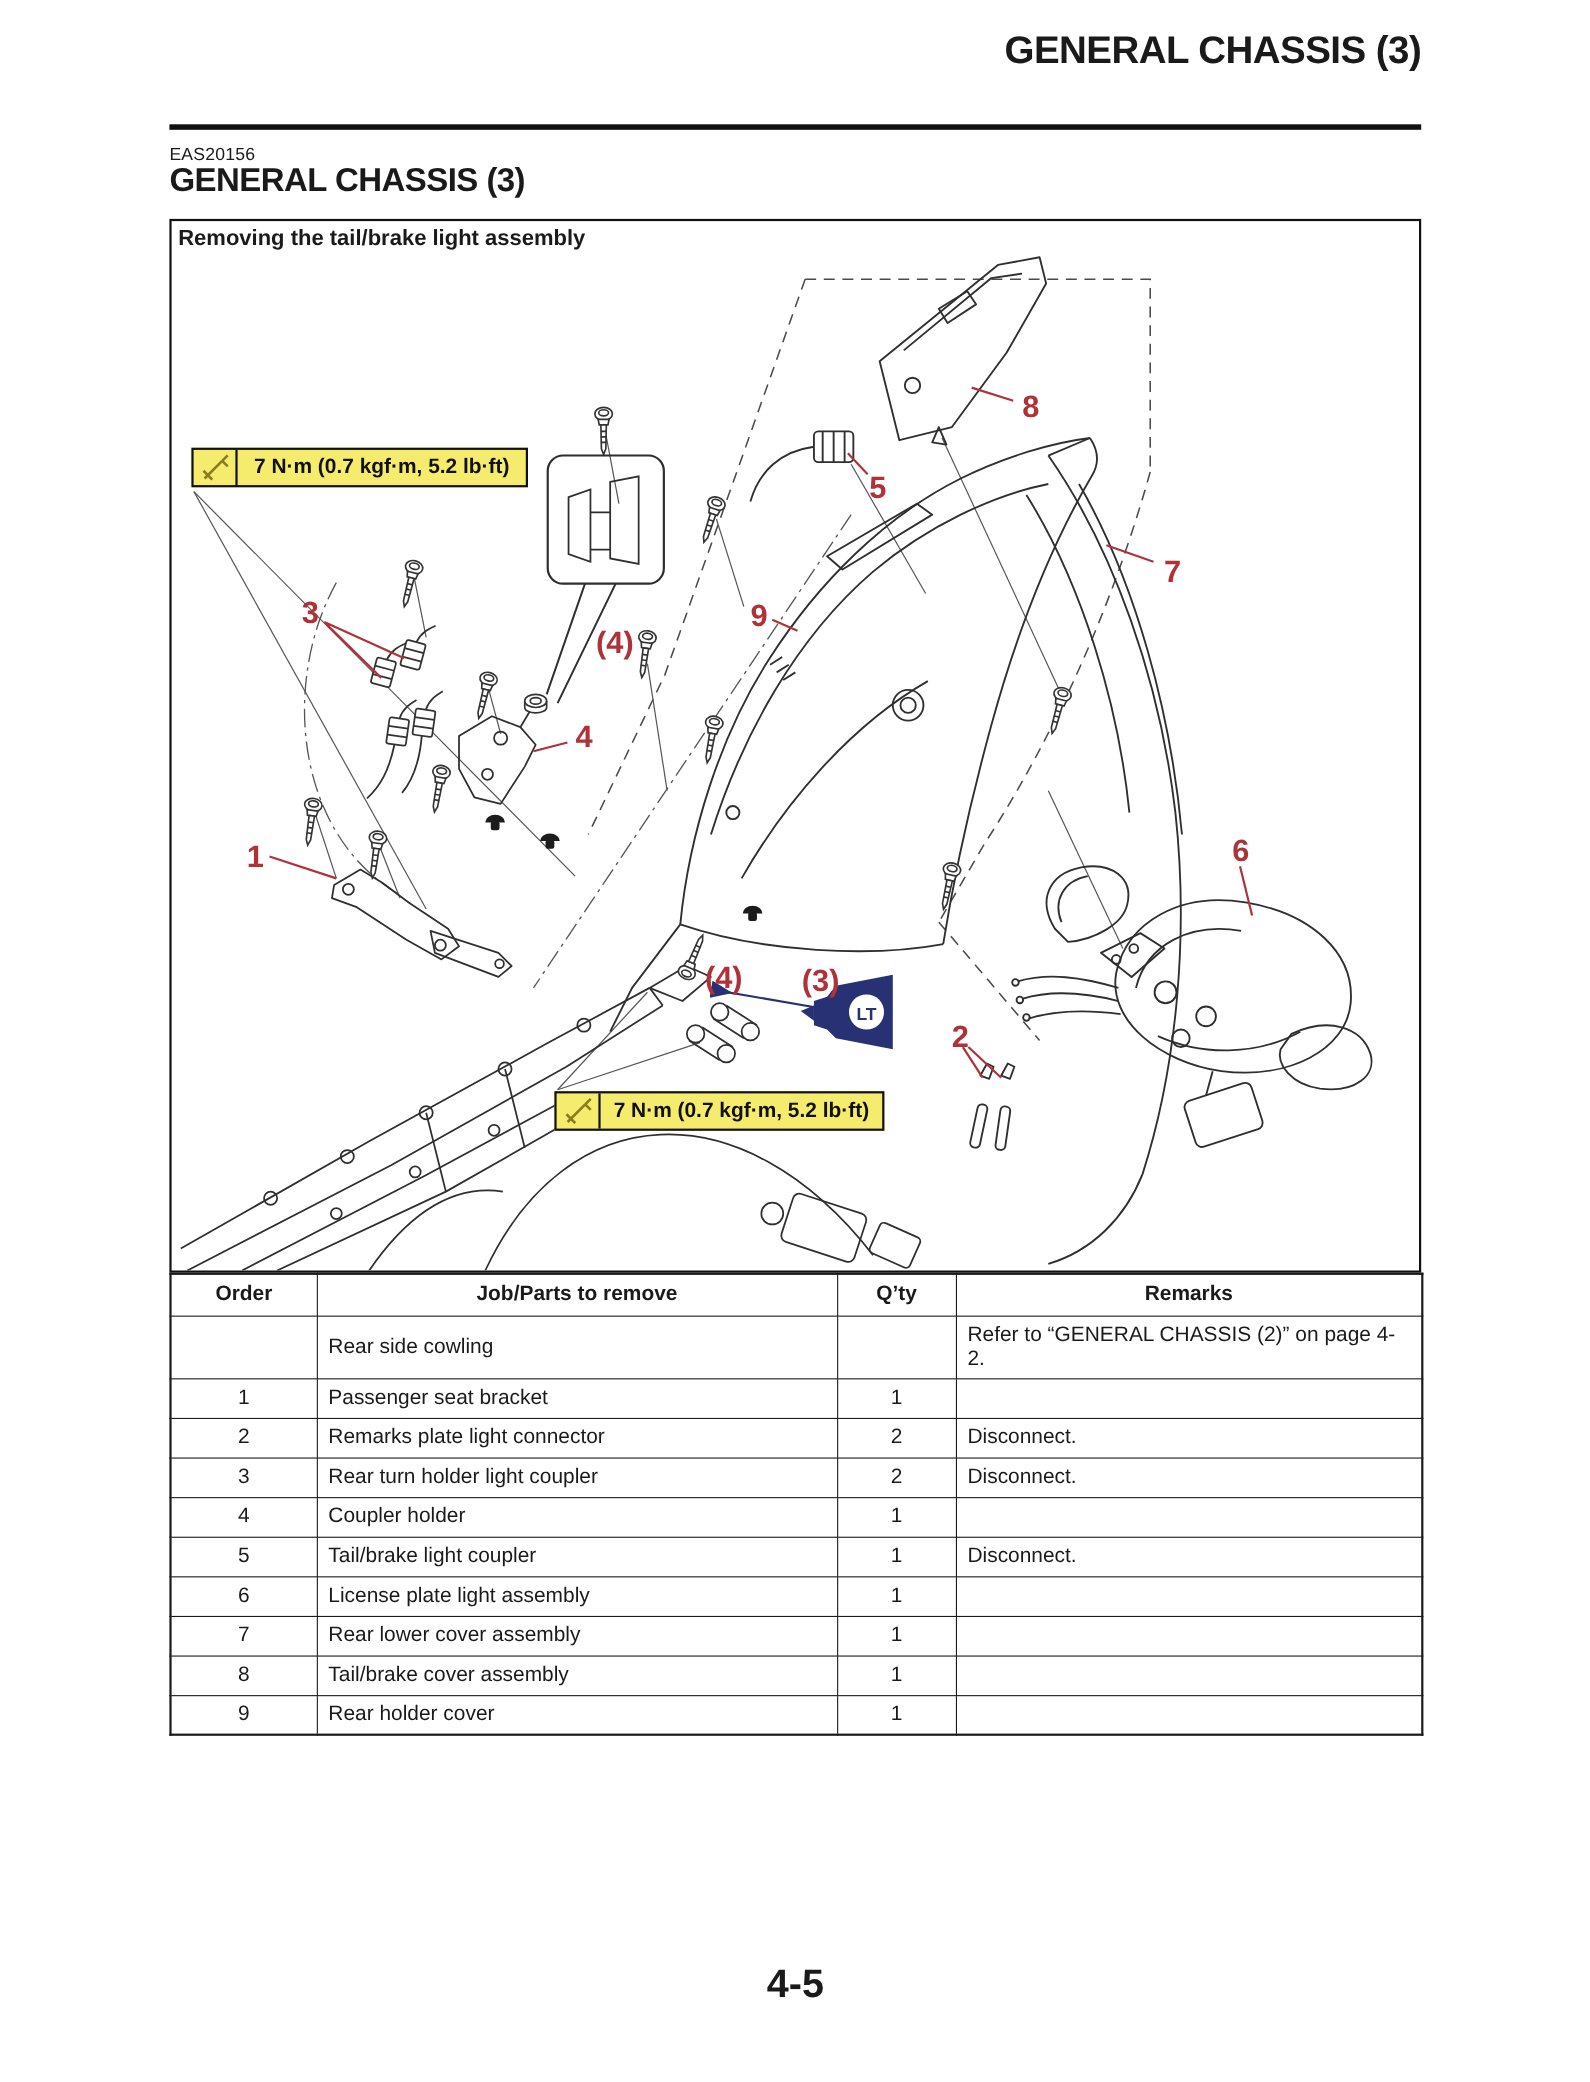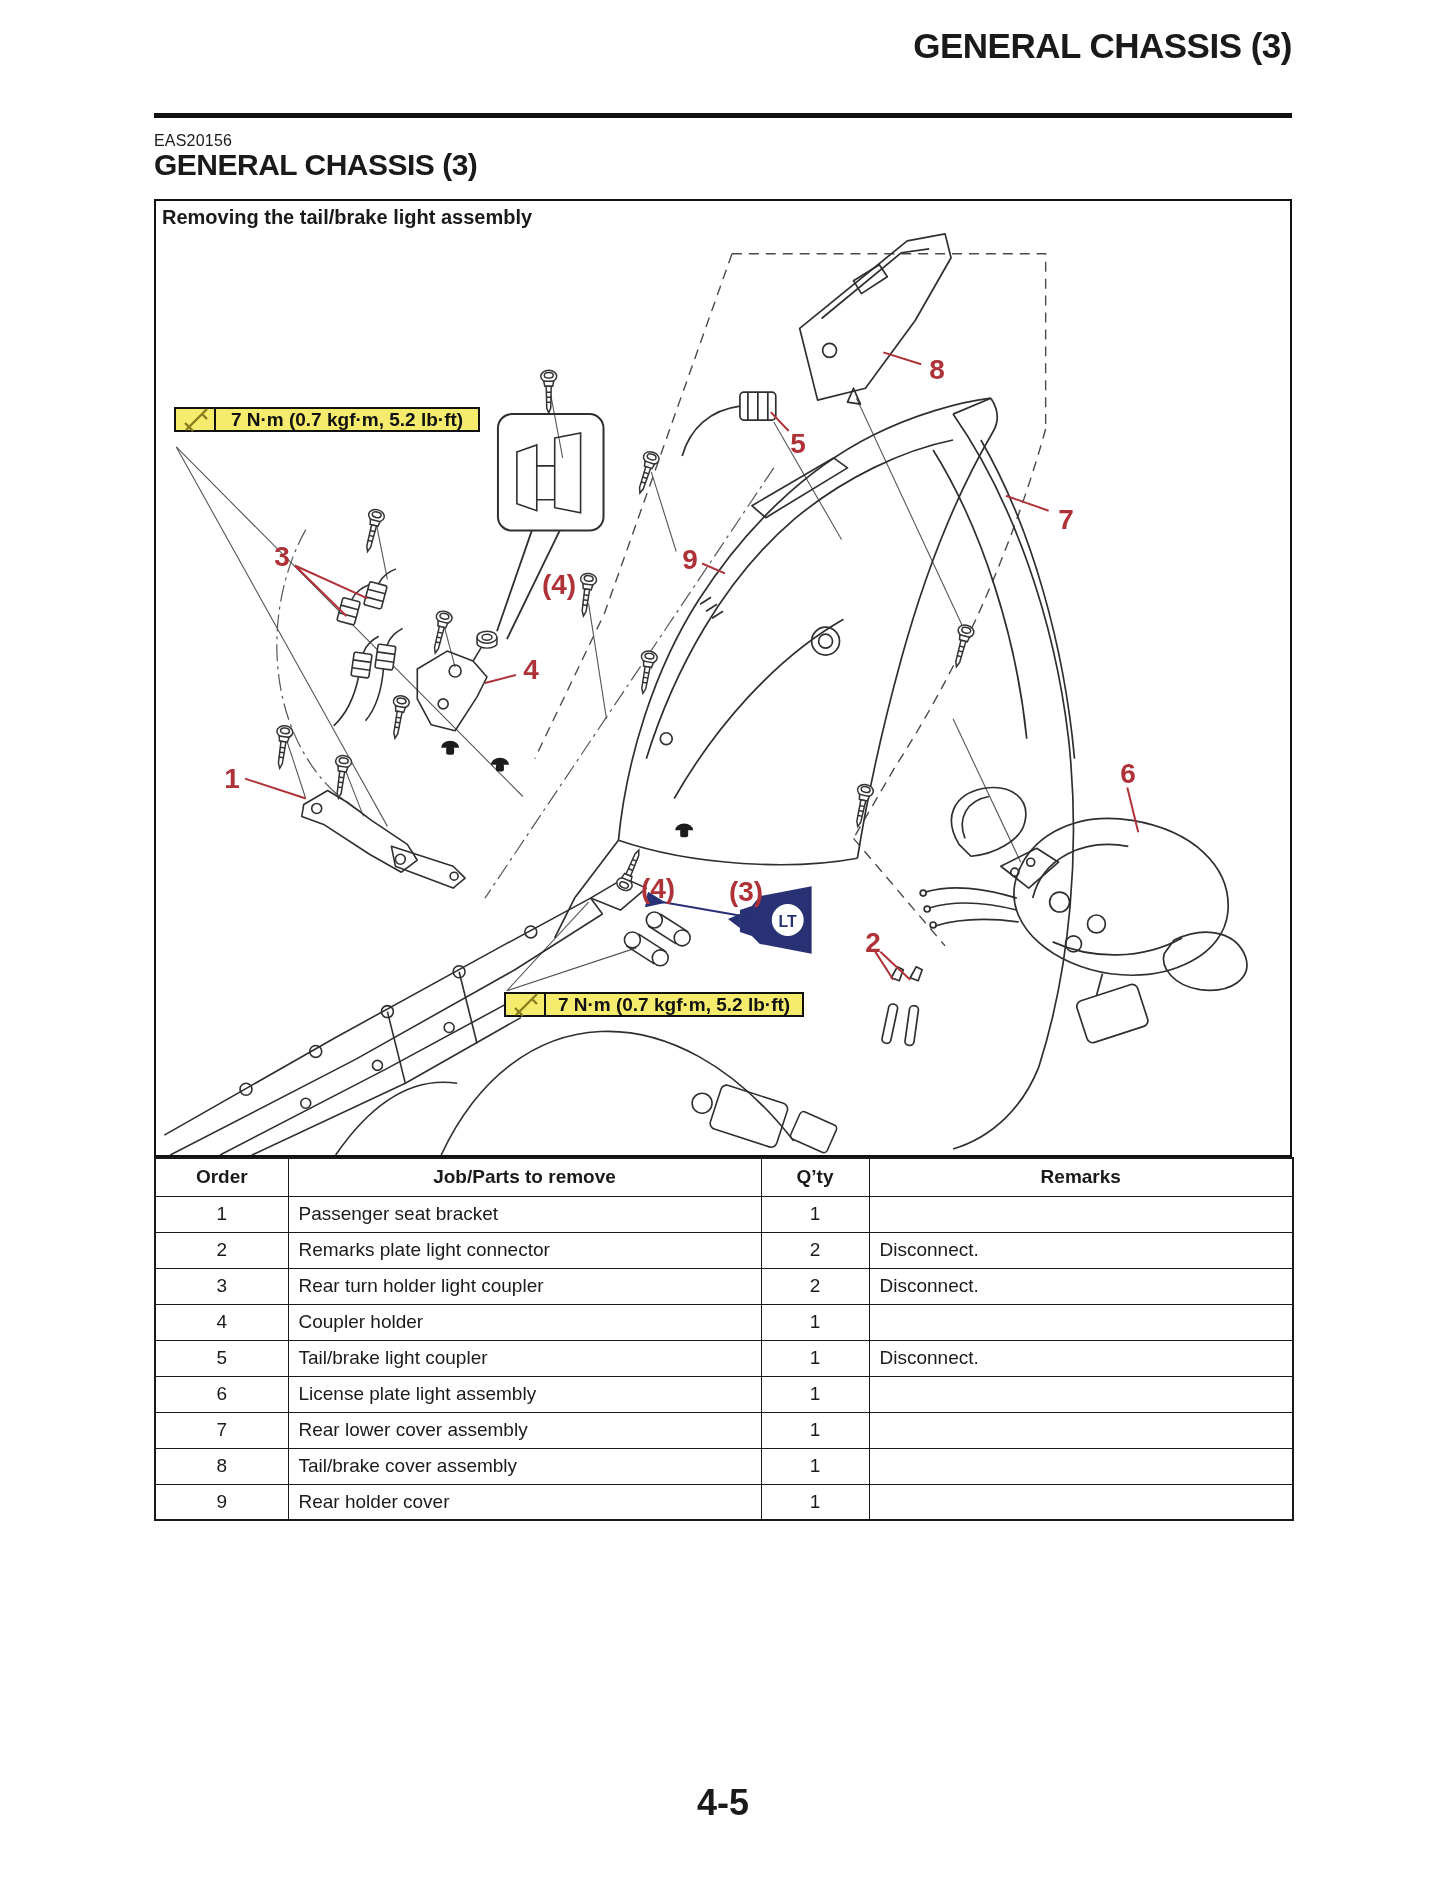--- a/index.html
+++ b/index.html
@@ -20,21 +20,21 @@
   
   .figure-box{left:154px;top:199px;width:1138px;height:958px;
     border:2.5px solid #111;box-sizing:border-box;background:#fff;}
   .figure-caption{left:6px;top:5px;font-size:20px;font-weight:bold;text-align:right;}
   .diagram-svg{left:0;top:0;width:100%;height:100%;}
   
   .callout{transform:translate(-50%,-50%);font-size:28px;font-weight:bold;
     color:#b03239;line-height:1;white-space:nowrap;}
   
   .torque-note{display:flex;align-items:stretch;border:2.5px solid #111;
-    background:#f5ec6e;box-sizing:border-box;height:25px;}
+    background:#f5ec6e;box-sizing:border-box;height:36px;}
   .torque-note .icon-cell{width:38px;border-right:2.5px solid #111;
     display:flex;align-items:center;justify-content:center;}
   .torque-note .torque-text{flex:1;display:flex;align-items:center;justify-content:center;
     font-size:19px;font-weight:bold;white-space:nowrap;padding:0 6px;color:#111;}
   .torque-1{left:18px;top:206px;width:306px;}
   .torque-2{left:348px;top:791px;width:300px;}
   
   .parts-table{left:154px;top:1157px;width:1138px;border-collapse:collapse;table-layout:fixed;}
   .parts-table th,.parts-table td{border:1.6px solid #1a1a1a;font-size:19px;
     vertical-align:middle;padding:2px 10px;box-sizing:border-box;overflow:hidden;}
@@ -319,20 +319,26 @@
   </colgroup>
   <thead>
     <tr>
       <th>Order</th>
       <th>Job/Parts to remove</th>
       <th>Q’ty</th>
       <th>Remarks</th>
     </tr>
   </thead>
   <tbody>
+    <tr class="row-first">
+      <td class="col-order"></td>
+      <td class="col-job">Rear side cowling</td>
+      <td class="col-qty"></td>
+      <td class="col-remarks">Refer to “GENERAL CHASSIS (2)” on page 4-2.</td>
+    </tr>
     <tr>
       <td class="col-order">1</td>
       <td class="col-job">Passenger seat bracket</td>
       <td class="col-qty">1</td>
       <td class="col-remarks"></td>
     </tr>
     <tr>
       <td class="col-order">2</td>
       <td class="col-job">Remarks plate light connector</td>
       <td class="col-qty">2</td>

